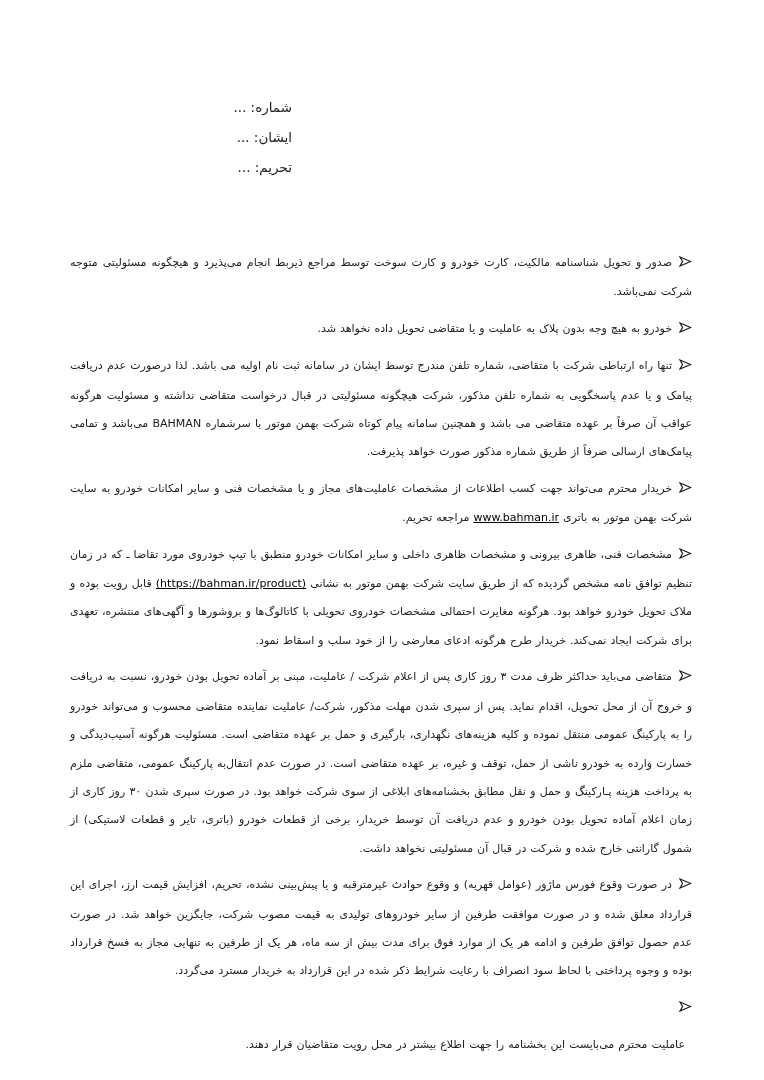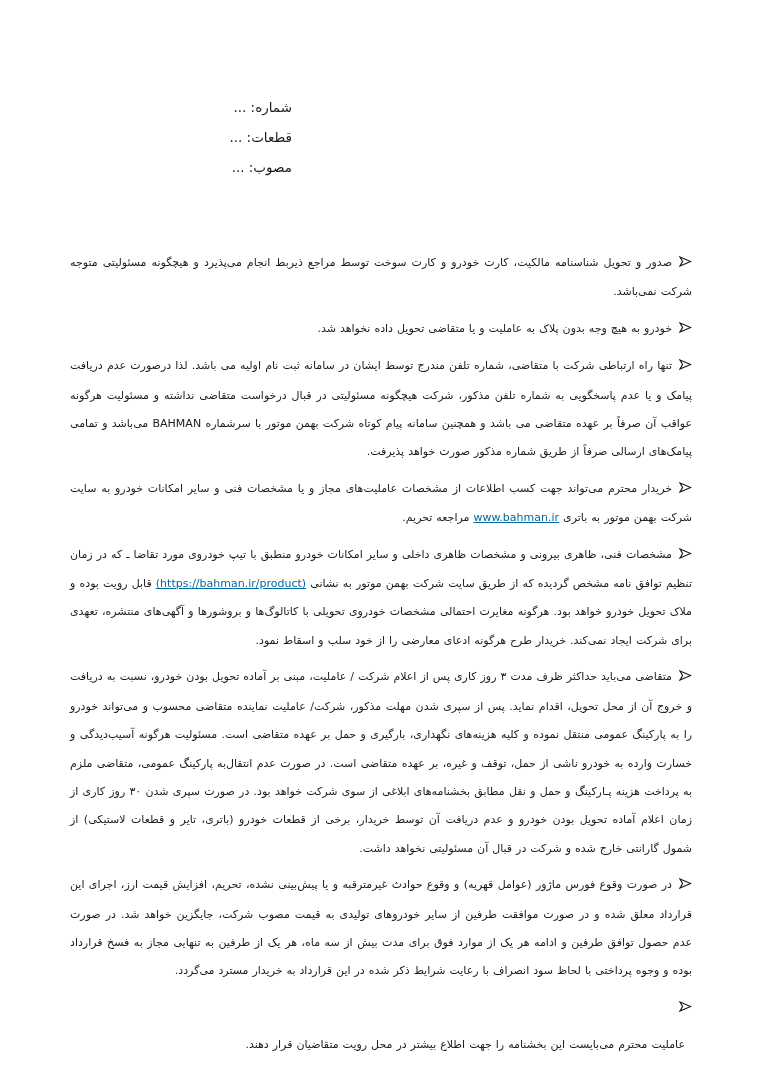--- a/index.html
+++ b/index.html
@@ -40,35 +40,35 @@
     color: #1c1c1c;
     word-spacing: 0.5px;
   }
   .arrow {
     display: inline-block;
     margin-left: 7px; 
     vertical-align: -1px;
   }
   .arrow svg { display: inline-block; }
   a.doclink {
-    color: #0369a1;
+    color: #000000;
     text-decoration: underline;
     unicode-bidi: embed;
   }
   .ltr-chunk { direction: ltr; unicode-bidi: embed; }
 </style>
 </head>
 <body>
 
 <div class="page">
 
   <div class="letterhead">
     <div>شماره: ...</div>
-    <div>قطعات: ...</div>
-    <div>مصوب: ...</div>
+    <div>ایشان: ...</div>
+    <div>تحریم: ...</div>
   </div>
 
   <div class="doc-body">
 
     <p class="bullet"><span class="arrow"><svg width="13" height="11" viewBox="0 0 13 11">
             <path d="M1 1 L11.6 5.5 L1 10 L3.6 5.5 Z" fill="#ffffff" stroke="#1c1c1c" stroke-width="1.2" stroke-linejoin="miter"></path>
           </svg></span><span>صدور و تحویل شناسنامه مالکیت، کارت خودرو و کارت سوخت توسط مراجع ذیربط انجام می‌پذیرد و هیچگونه مسئولیتی متوجه شرکت نمی‌باشد.</span></p>
 
     <p class="bullet"><span class="arrow"><svg width="13" height="11" viewBox="0 0 13 11">
             <path d="M1 1 L11.6 5.5 L1 10 L3.6 5.5 Z" fill="#ffffff" stroke="#1c1c1c" stroke-width="1.2" stroke-linejoin="miter"></path>

